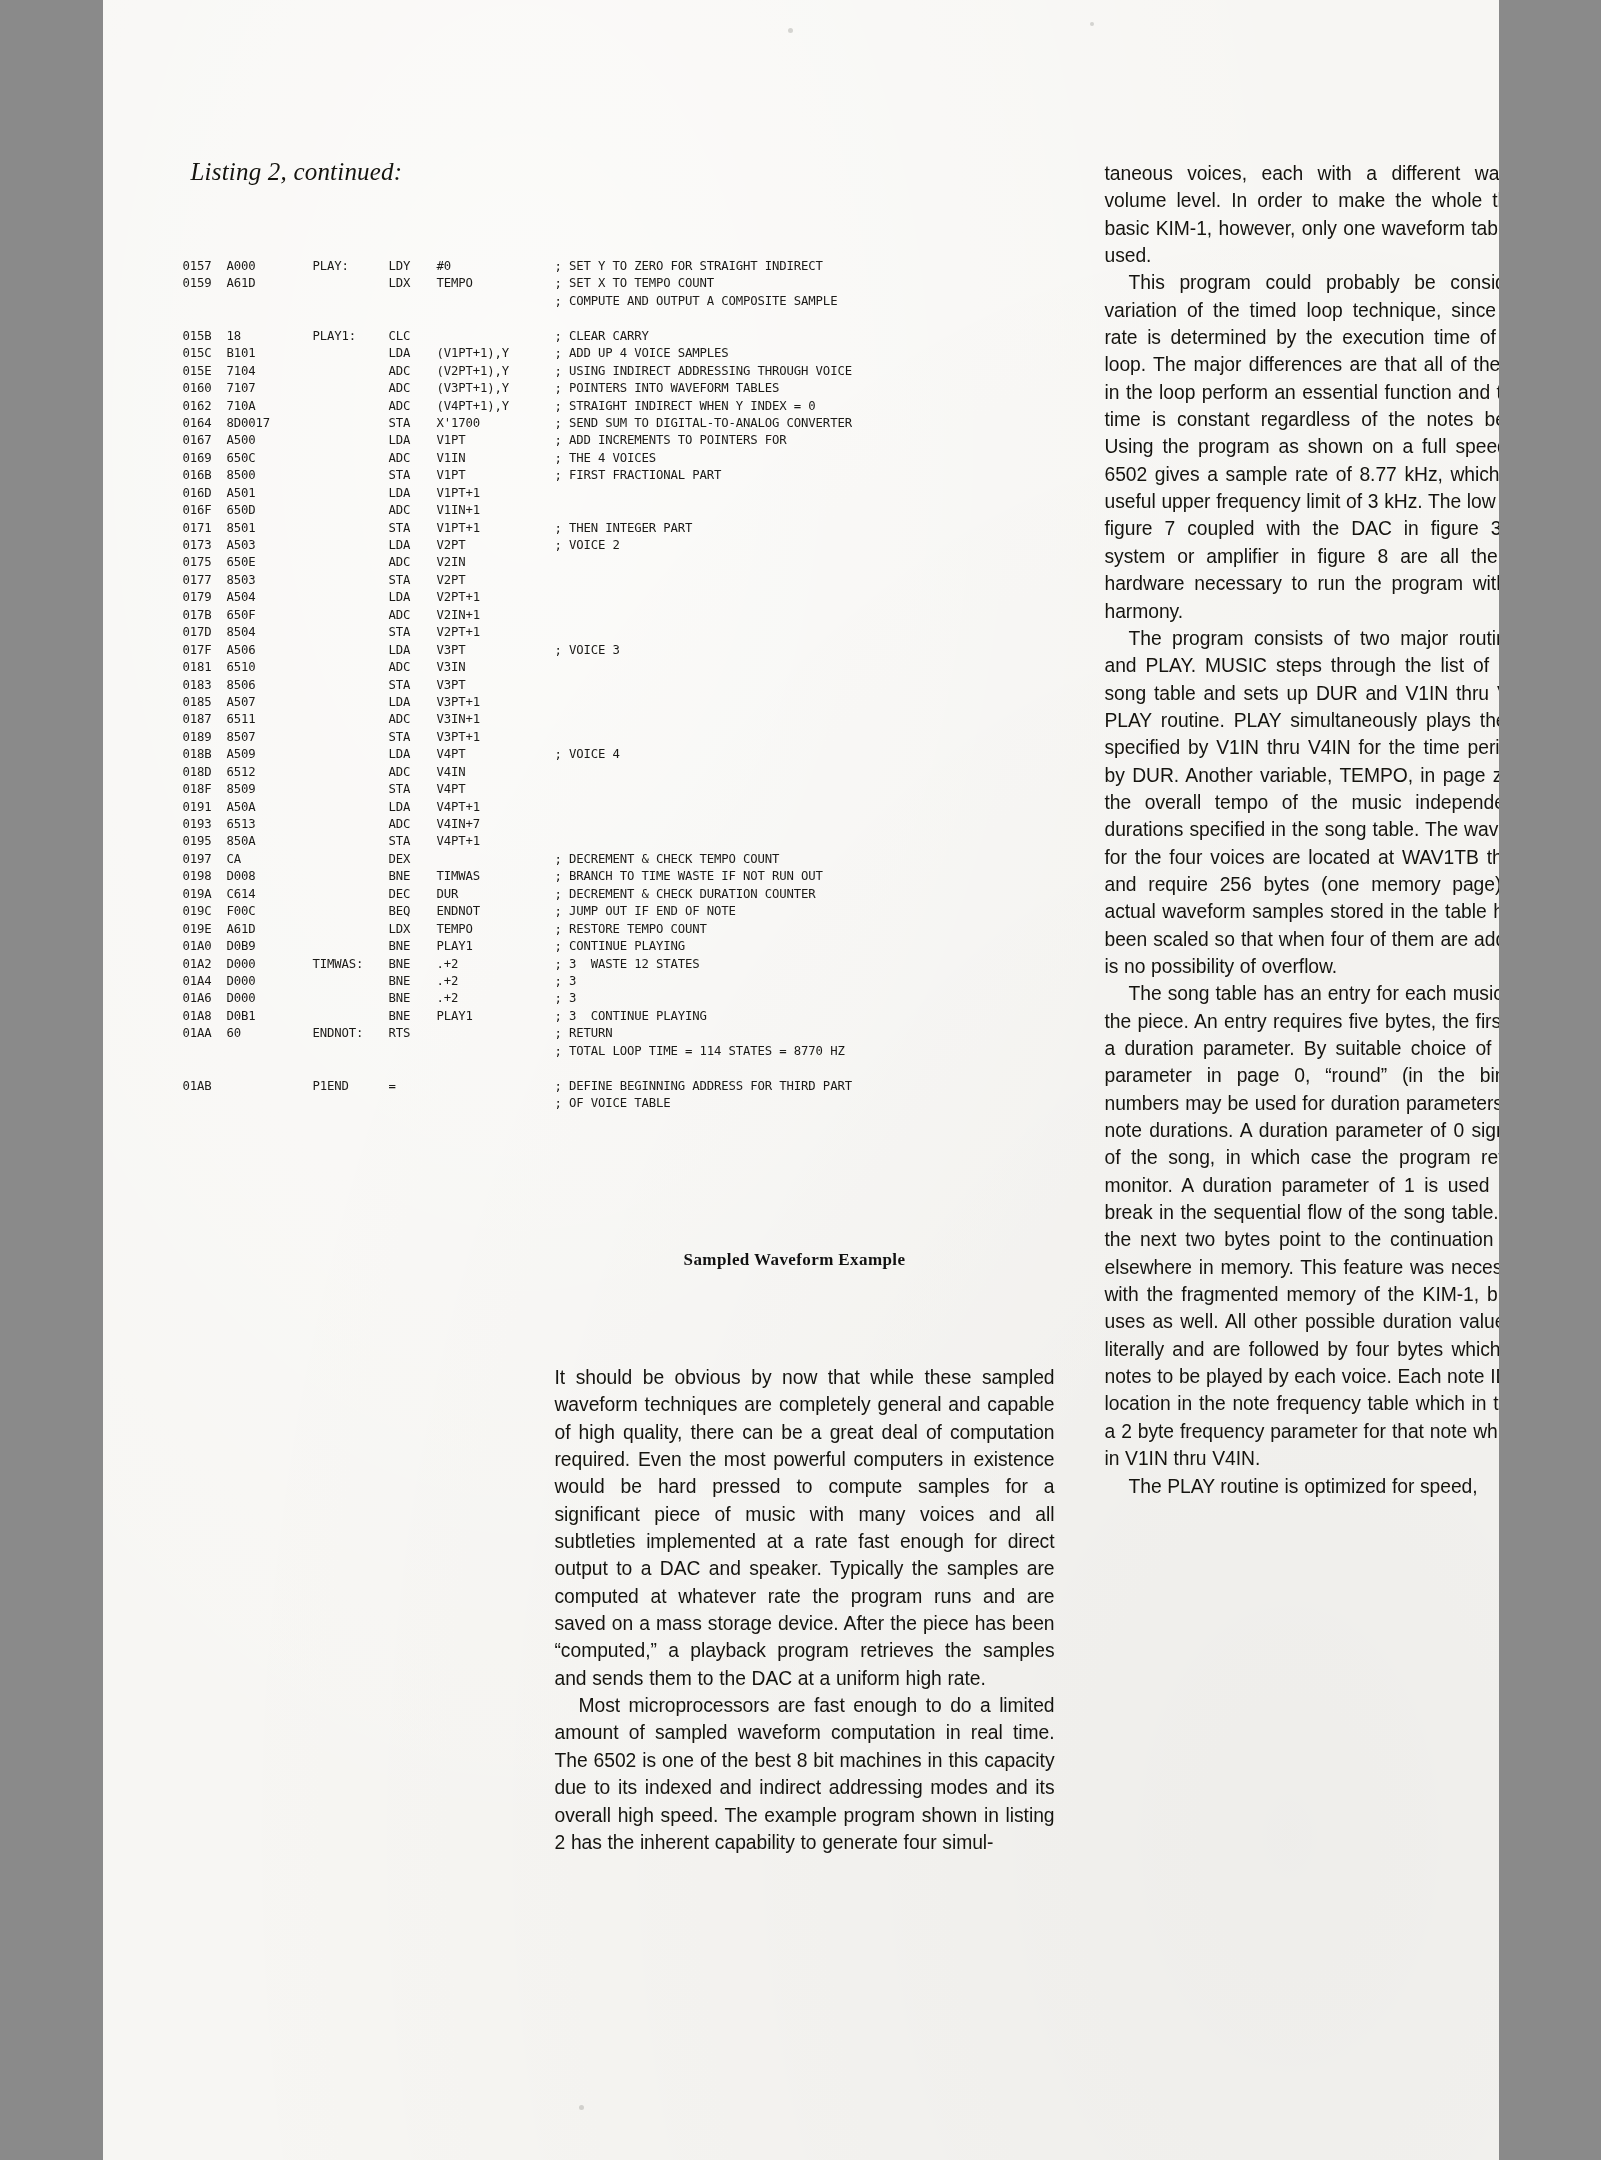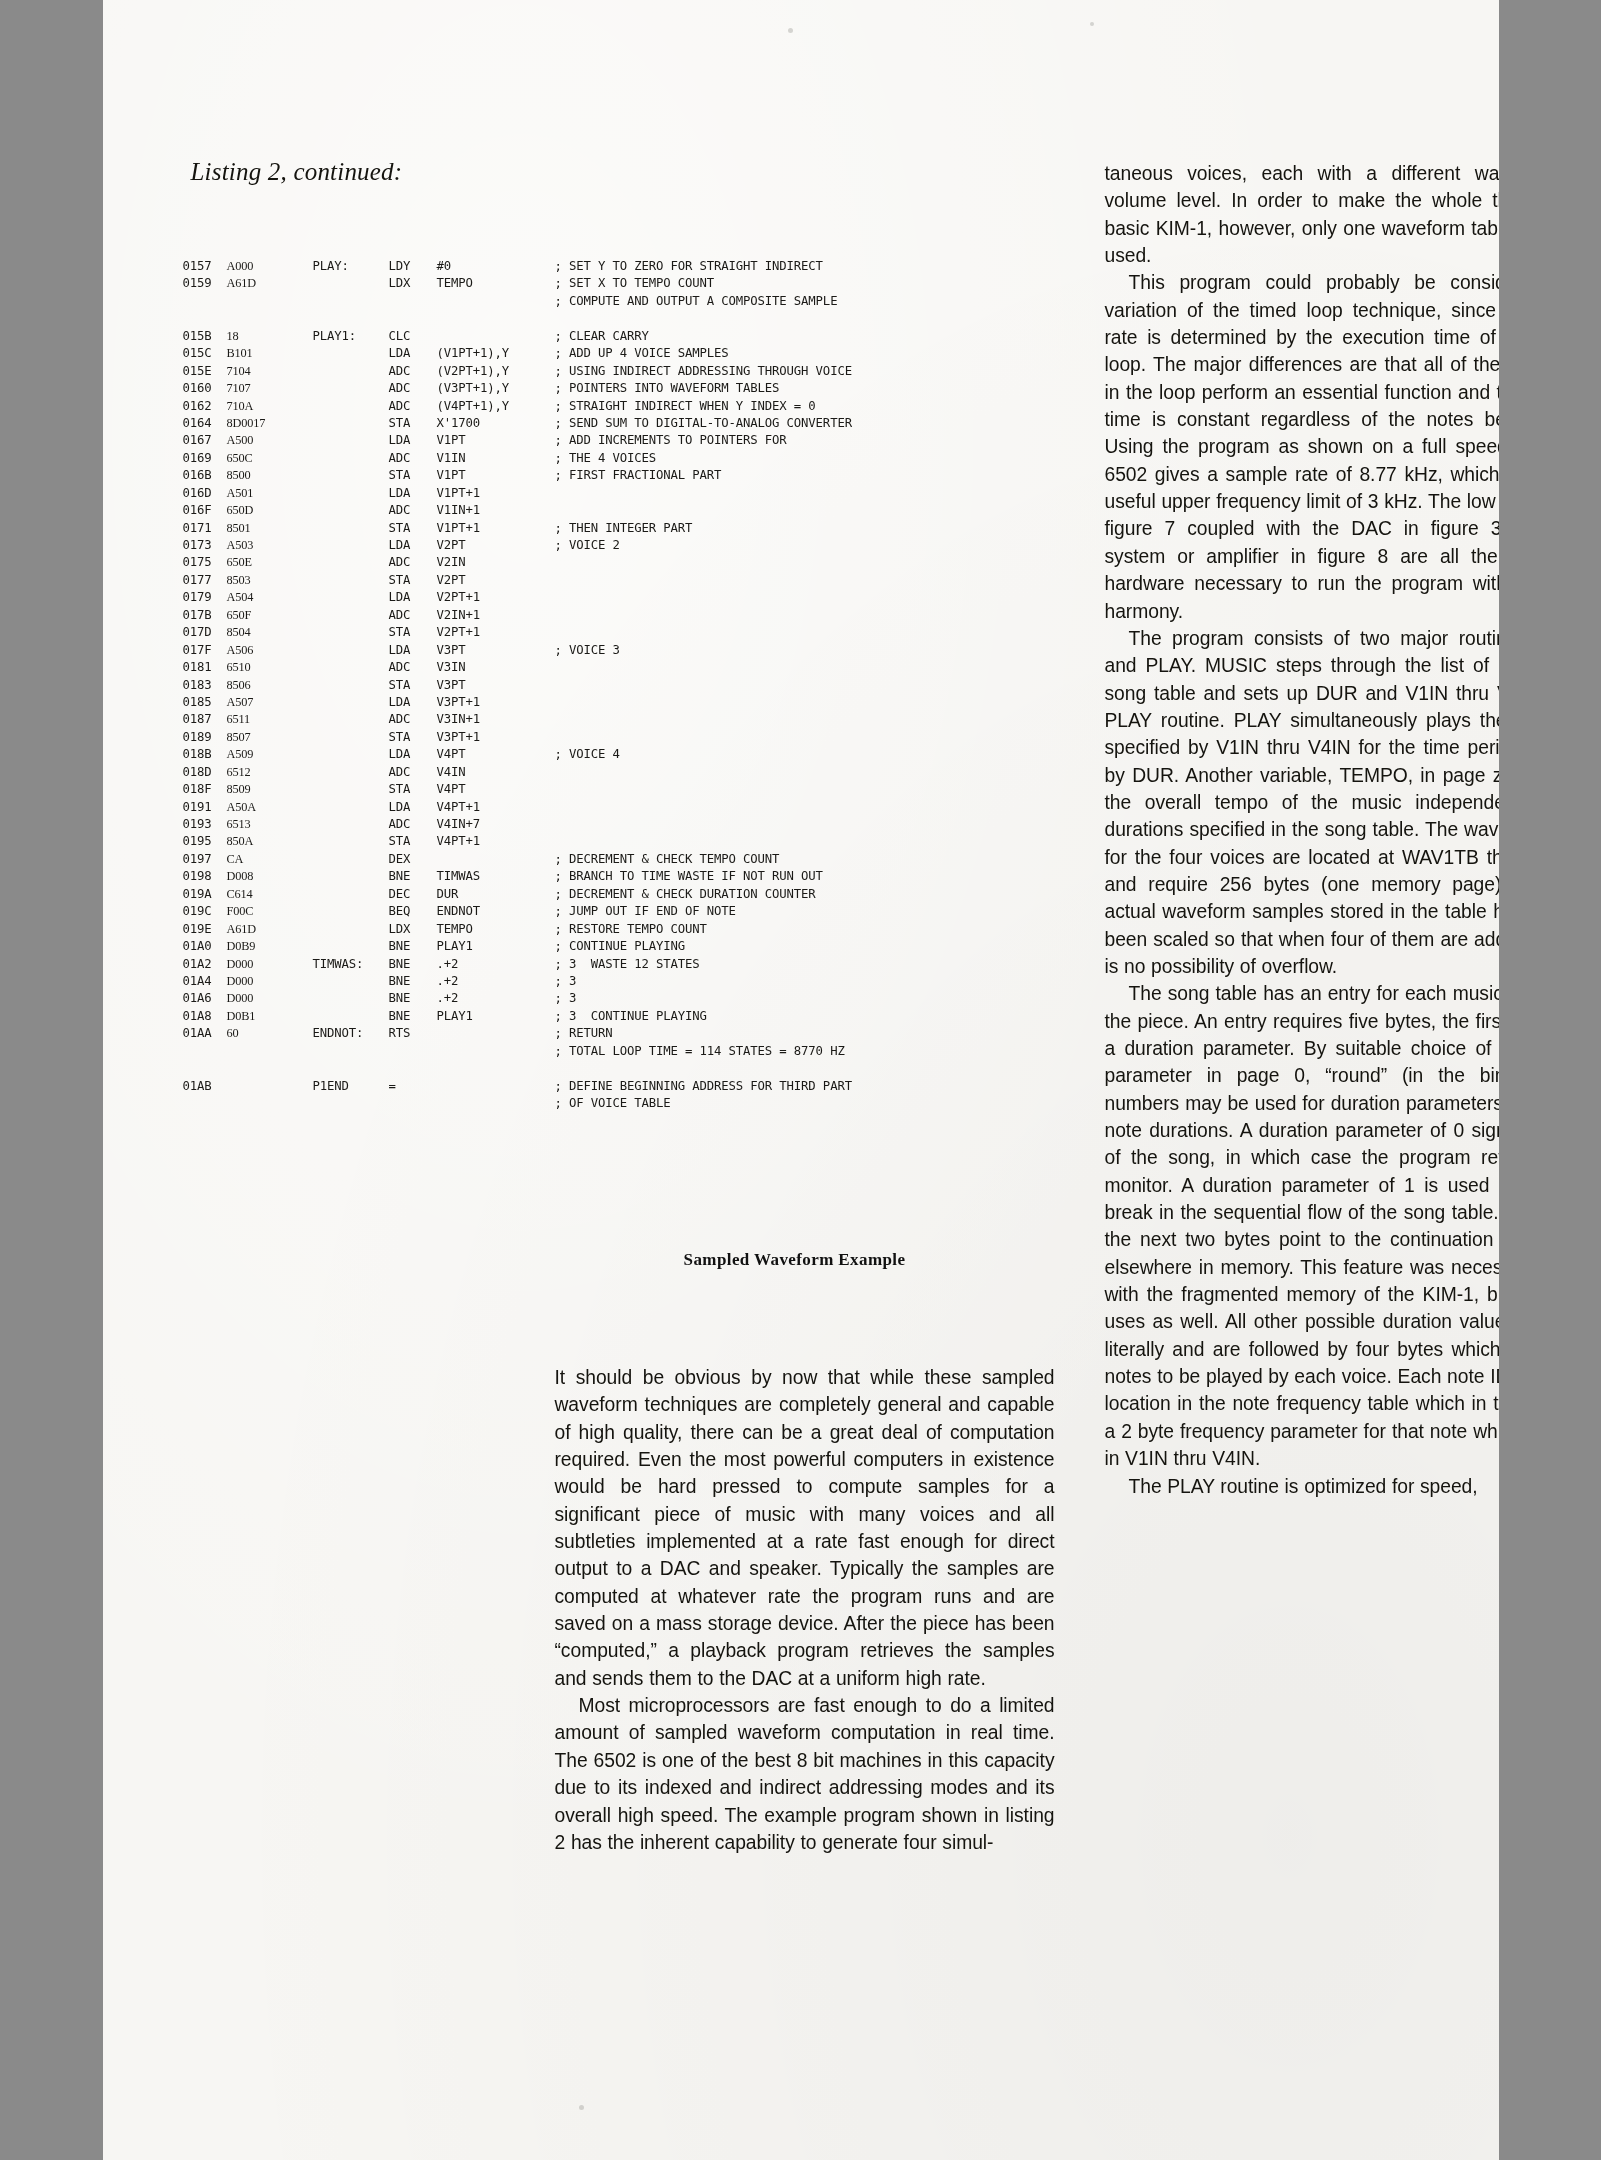--- a/index.html
+++ b/index.html
@@ -48,21 +48,21 @@
     letter-spacing: -0.15px;
   }
   .lrow {
     display: block;
     white-space: pre;
     height: 17.45px;
   }
   .lrow.spacer { height: 17.45px; }
 
   .c-addr   { display: inline-block; width: 44px; }
-  .c-obj    { display: inline-block; width: 86px; font-family: Liberation Serif, serif; }
+  .c-obj    { display: inline-block; width: 86px; }
   .c-label  { display: inline-block; width: 76px; }
   .c-op     { display: inline-block; width: 48px; }
   .c-arg    { display: inline-block; width: 118px; }
   .c-cmt    { display: inline-block; }
 
   
   .section-head {
     position: absolute;
     left: 452px;
     top: 1250px;

